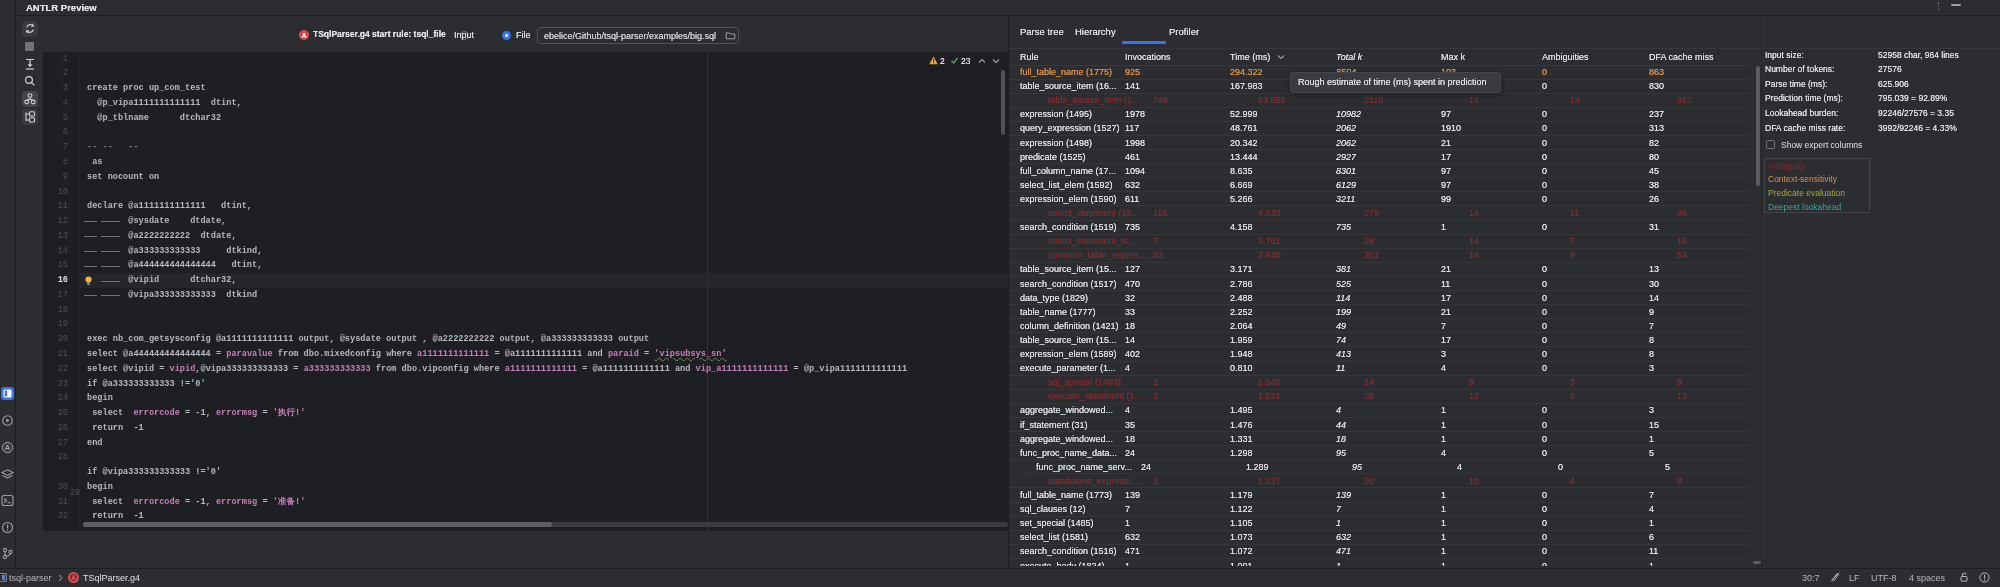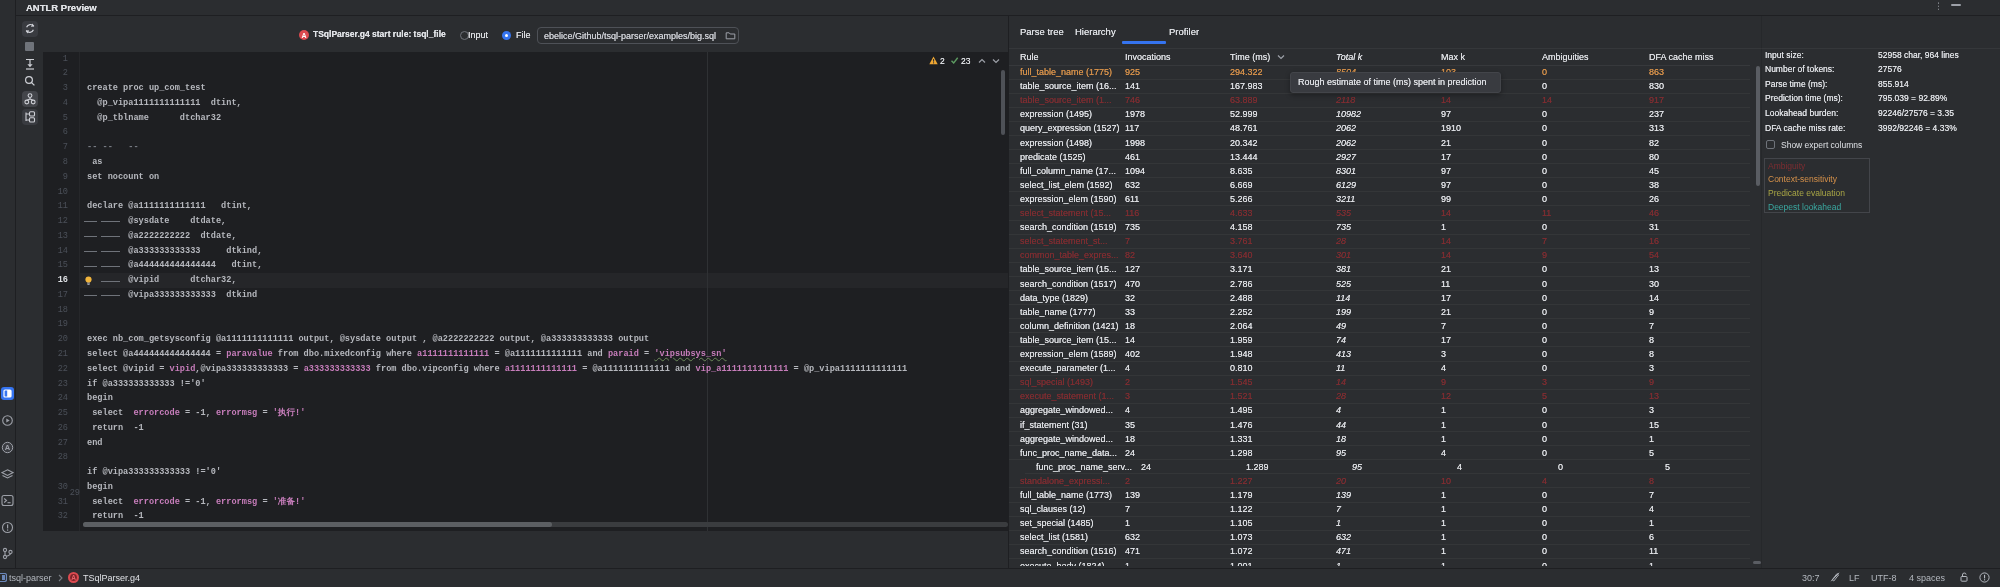--- a/index.html
+++ b/index.html
@@ -6,21 +6,21 @@
 .abs{position:absolute;}
 .ui{color:#dfe1e5;font-size:9px;white-space:pre;text-shadow:0 0 0.4px currentColor;}
 .code{font-family:"Liberation Mono",monospace;font-size:8.6px;font-weight:bold;color:#b6b8be;white-space:pre;line-height:14.77px;height:14.77px;}
 .ln{font-family:"Liberation Mono",monospace;font-size:8.6px;color:#4b5059;white-space:pre;line-height:14.77px;height:14.77px;text-align:right;width:14px;}
 .pink{color:#c77dbb;}
 .cmt{color:#7a7e85;}
 .dash{position:absolute;height:1px;background:#6f737a;}
 .row{position:absolute;left:1009px;width:741px;height:14.1px;border-bottom:1px solid rgba(255,255,255,0.045);font-size:9px;color:#dfe1e5;text-shadow:0 0 0.4px currentColor;}
 .row span{position:absolute;top:50%;transform:translateY(-50%);white-space:pre;}
 .or{color:#d6914a;}
-.rd{color:#7e2d31;}
+.rd{color:#7e2d31;margin-left:28px;}
 .c1{left:11px;}.c2{left:116px;}.c3{left:221px;}.c4{left:327px;font-style:italic;}.c5{left:432px;}.c6{left:533px;}.c7{left:640px;}
 .statlb{position:absolute;left:1765px;font-size:8.5px;color:#dfe1e5;white-space:pre;text-shadow:0 0 0.4px currentColor;}
 .statval{position:absolute;left:1878px;font-size:8.5px;color:#dfe1e5;white-space:pre;text-shadow:0 0 0.4px currentColor;}
 svg{display:block;}
 </style></head><body>
 <div class="abs" style="left:43px;top:52px;width:965px;height:479px;background:#1e1f22;"></div>
 <div class="abs" style="left:15px;top:0;width:1px;height:568px;background:#1e1f22;"></div>
 <div class="abs" style="left:16px;top:15px;width:1984px;height:1px;background:#1e1f22;"></div>
 <div class="abs" style="left:1008px;top:16px;width:1px;height:552px;background:#1e1f22;"></div>
 <div class="abs" style="left:0;top:568px;width:2000px;height:1px;background:#1e1f22;"></div>
@@ -113,21 +113,21 @@
       <rect x="7.5" y="8.8" width="5" height="4.2" rx="1" fill="none" stroke="#ced0d6" stroke-width="1.1"></rect>
     </svg>
   </div>
 <div class="abs" style="left:299px;top:30px;width:10px;height:10px;border-radius:50%;background:#dc4a50;">
     <svg width="10" height="10">
       <text x="5" y="7.8" font-size="7" font-family="Liberation Sans" font-weight="bold" fill="#fff" text-anchor="middle">A</text>
     </svg>
   </div>
 <div class="abs ui" style="left:313px;top:29px;font-weight:bold;font-size:8.5px;">TSqlParser.g4 start rule: tsql_file</div>
 <div class="abs" style="left:460px;top:30.5px;width:9px;height:9px;border-radius:50%;border:1px solid #6f737a;"></div>
-<div class="abs ui" style="left:468px;top:30px;">Input</div>
+<div class="abs ui" style="left:454px;top:30px;">Input</div>
 <div class="abs" style="left:502px;top:30.5px;width:9px;height:9px;border-radius:50%;background:#3574f0;"></div>
 <div class="abs" style="left:505px;top:33.5px;width:3px;height:3px;border-radius:50%;background:#fff;"></div>
 <div class="abs ui" style="left:516px;top:30px;">File</div>
 <div class="abs" style="left:537px;top:27px;width:202px;height:17px;border:1px solid #4e5157;border-radius:4px;"></div>
 <div class="abs ui" style="left:544px;top:31px;color:#ced0d6;">ebelice/Github/tsql-parser/examples/big.sql</div>
 <div class="abs" style="left:725px;top:30px;width:11px;height:11px;">
     <svg width="11" height="11">
       <path d="M1.2 2.8 L4.2 2.8 L5.2 4 L9.8 4 L9.8 8.8 L1.2 8.8 Z" fill="none" stroke="#9da0a8" stroke-width="1"></path>
     </svg>
   </div>
@@ -343,21 +343,21 @@
       <span class="c3 ">5.266</span>
       <span class="c4 ">3211</span>
       <span class="c5 ">99</span>
       <span class="c6 ">0</span>
       <span class="c7 ">26</span>
     </div>
 <div class="row" style="top:141.0px;left:0;">
       <span class="c1 rd">select_statement (15...</span>
       <span class="c2 rd">116</span>
       <span class="c3 rd">4.633</span>
-      <span class="c4 rd">535</span>
+      <span class="c4 rd">279</span>
       <span class="c5 rd">14</span>
       <span class="c6 rd">11</span>
       <span class="c7 rd">46</span>
     </div>
 <div class="row" style="top:155.1px;left:0;">
       <span class="c1 ">search_condition (1519)</span>
       <span class="c2 ">735</span>
       <span class="c3 ">4.158</span>
       <span class="c4 ">735</span>
       <span class="c5 ">1</span>
@@ -583,21 +583,21 @@
 </div>
 <div class="abs" style="left:1756px;top:66px;width:3.5px;height:120px;background:#5a5d63;border-radius:2px;"></div>
 <div class="abs" style="left:1753px;top:561px;width:8px;height:3px;background:#5a5d63;border-radius:1.5px;"></div>
 <div class="abs" style="left:1290px;top:71.5px;width:211px;height:21px;background:#393b40;border:1px solid #43454a;border-radius:3px;box-shadow:0 2px 5px rgba(0,0,0,0.35);"></div>
 <div class="abs ui" style="left:1298px;top:77px;color:#dfe1e5;">Rough estimate of time (ms) spent in prediction</div>
 <div class="statlb" style="top:49.5px;">Input size:</div>
 <div class="statval" style="top:49.5px;">52958 char, 964 lines</div>
 <div class="statlb" style="top:64.1px;">Number of tokens:</div>
 <div class="statval" style="top:64.1px;">27576</div>
 <div class="statlb" style="top:78.7px;">Parse time (ms):</div>
-<div class="statval" style="top:78.7px;">855.914</div>
+<div class="statval" style="top:78.7px;">625.906</div>
 <div class="statlb" style="top:93.3px;">Prediction time (ms):</div>
 <div class="statval" style="top:93.3px;">795.039 = 92.89%</div>
 <div class="statlb" style="top:107.9px;">Lookahead burden:</div>
 <div class="statval" style="top:107.9px;">92246/27576 = 3.35</div>
 <div class="statlb" style="top:122.5px;">DFA cache miss rate:</div>
 <div class="statval" style="top:122.5px;">3992/92246 = 4.33%</div>
 <div class="abs" style="left:1766px;top:140px;width:9px;height:9px;border:1px solid #6f737a;border-radius:2px;"></div>
 <div class="abs" style="left:1781px;top:140px;font-size:8.5px;color:#dfe1e5;white-space:pre;">Show expert columns</div>
 <div class="abs" style="left:1764px;top:158px;width:106px;height:55px;border:1px solid #43454a;"></div>
 <div class="abs" style="left:1768px;top:160.5px;font-size:8.5px;color:#7e2d31;white-space:pre;">Ambiguity</div>

